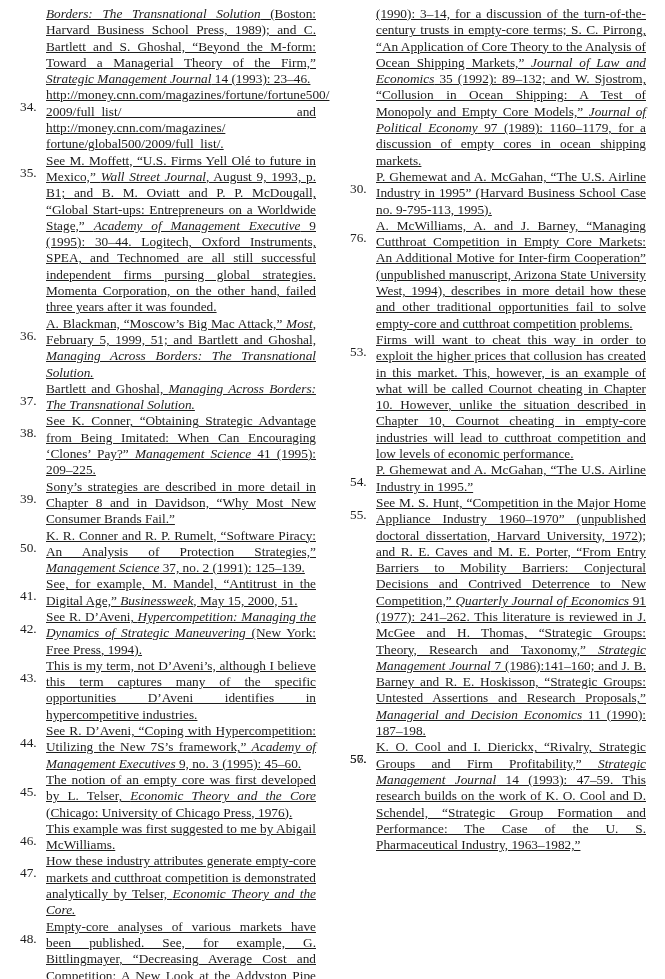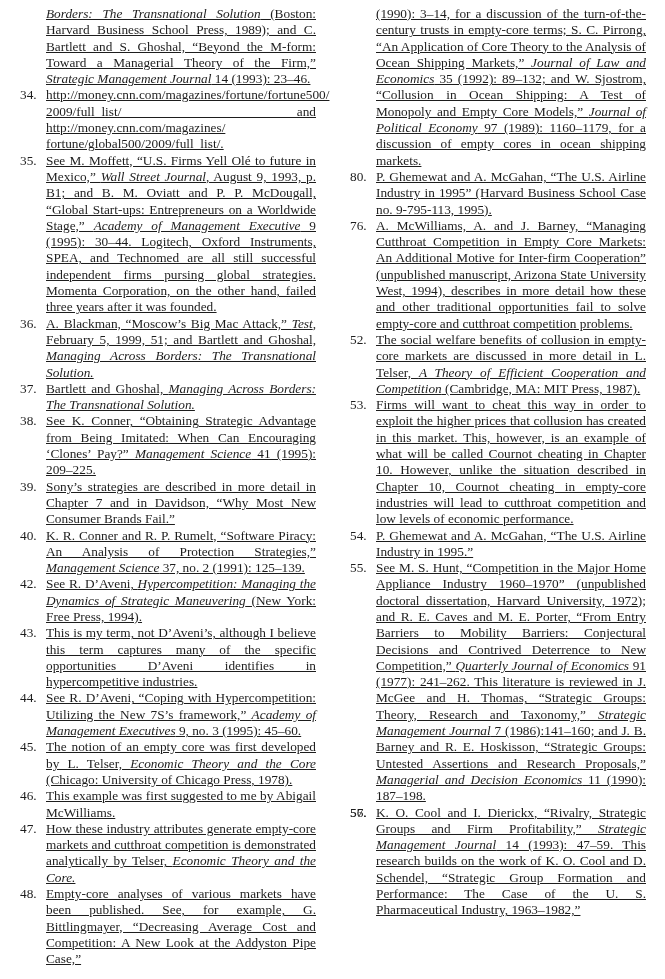--- a/index.html
+++ b/index.html
@@ -2,47 +2,47 @@
 <html><head>
 <meta charset="utf-8">
 <style>
   html, body { margin: 0; padding: 0; background: #ffffff; }
   body { width: 665px; height: 979px; overflow: hidden; position: relative;
          font-family: "Liberation Serif", "DejaVu Serif", serif; color: #1d1d1d; }
   .col { position: absolute; top: 6px; width: 296px; font-size: 13.3px; line-height: 16.3px; }
   .col.left { left: 20px; }
   .col.right { left: 350px; }
   .note { position: relative; padding-left: 26px; text-align: justify; hyphens: none; margin: 0; text-decoration: underline; }
-  .note .num { position: absolute; left: 0; top: 0; }
+  .note .num { position: absolute; left: 0; top: 12px; }
   .note.cont { padding-left: 26px; }
   i { font-style: italic; }
 </style>
 </head>
 <body>
 
 <div class="col left" id="col-left">
     <p class="note cont"><i>Borders: The Transnational Solution</i><span> (Boston: Harvard Business School Press, 1989); and C. Bartlett and S. Ghoshal, “Beyond the M-form: Toward a Managerial Theory of the Firm,” </span><i>Strategic Management Journal</i><span> 14 (1993): 23–46.</span></p>
     <p class="note"><span class="num">34.</span><span>http://money.cnn.com/magazines/fortune/fortune500/ 2009/full_list/ and http://money.cnn.com/magazines/ fortune/global500/2009/full_list/.</span></p>
     <p class="note"><span class="num">35.</span><span>See M. Moffett, “U.S. Firms Yell Olé to future in Mexico,” </span><i>Wall Street Journal</i><span>, August 9, 1993, p. B1; and B. M. Oviatt and P. P. McDougall, “Global Start-ups: Entrepreneurs on a Worldwide Stage,” </span><i>Academy of Management Executive</i><span> 9 (1995): 30–44. Logitech, Oxford Instruments, SPEA, and Technomed are all still successful independent firms pursing global strategies. Momenta Corporation, on the other hand, failed three years after it was founded.</span></p>
-    <p class="note"><span class="num">36.</span><span>A. Blackman, “Moscow’s Big Mac Attack,” </span><i>Test</i><span>, February 5, 1999, 51; and Bartlett and Ghoshal, </span><i>Managing Across Borders: The Transnational Solution.</i></p>
+    <p class="note"><span class="num">36.</span><span>A. Blackman, “Moscow’s Big Mac Attack,” </span><i>Most</i><span>, February 5, 1999, 51; and Bartlett and Ghoshal, </span><i>Managing Across Borders: The Transnational Solution.</i></p>
     <p class="note"><span class="num">37.</span><span>Bartlett and Ghoshal, </span><i>Managing Across Borders: The Transnational Solution.</i></p>
     <p class="note"><span class="num">38.</span><span>See K. Conner, “Obtaining Strategic Advantage from Being Imitated: When Can Encouraging ‘Clones’ Pay?” </span><i>Management Science</i><span> 41 (1995): 209–225.</span></p>
-    <p class="note"><span class="num">39.</span><span>Sony’s strategies are described in more detail in Chapter 7 and in Davidson, “Why Most New Consumer Brands Fail.”</span></p>
-    <p class="note"><span class="num">40.</span><span>K. R. Conner and R. P. Rumelt, “Software Piracy: An Analysis of Protection Strategies,” </span><i>Management Science</i><span> 37, no. 2 (1991): 125–139.</span></p>
+    <p class="note"><span class="num">39.</span><span>Sony’s strategies are described in more detail in Chapter 8 and in Davidson, “Why Most New Consumer Brands Fail.”</span></p>
+    <p class="note"><span class="num">50.</span><span>K. R. Conner and R. P. Rumelt, “Software Piracy: An Analysis of Protection Strategies,” </span><i>Management Science</i><span> 37, no. 2 (1991): 125–139.</span></p>
+    <p class="note"><span class="num">41.</span><span>See, for example, M. Mandel, “Antitrust in the Digital Age,” </span><i>Businessweek</i><span>, May 15, 2000, 51.</span></p>
     <p class="note"><span class="num">42.</span><span>See R. D’Aveni, </span><i>Hypercompetition: Managing the Dynamics of Strategic Maneuvering</i><span> (New York: Free Press, 1994).</span></p>
     <p class="note"><span class="num">43.</span><span>This is my term, not D’Aveni’s, although I believe this term captures many of the specific opportunities D’Aveni identifies in hypercompetitive industries.</span></p>
     <p class="note"><span class="num">44.</span><span>See R. D’Aveni, “Coping with Hypercompetition: Utilizing the New 7S’s framework,” </span><i>Academy of Management Executives</i><span> 9, no. 3 (1995): 45–60.</span></p>
-    <p class="note"><span class="num">45.</span><span>The notion of an empty core was first developed by L. Telser, </span><i>Economic Theory and the Core</i><span> (Chicago: University of Chicago Press, 1978).</span></p>
+    <p class="note"><span class="num">45.</span><span>The notion of an empty core was first developed by L. Telser, </span><i>Economic Theory and the Core</i><span> (Chicago: University of Chicago Press, 1976).</span></p>
     <p class="note"><span class="num">46.</span><span>This example was first suggested to me by Abigail McWilliams.</span></p>
     <p class="note"><span class="num">47.</span><span>How these industry attributes generate empty-core markets and cutthroat competition is demonstrated analytically by Telser, </span><i>Economic Theory and the Core.</i></p>
     <p class="note"><span class="num">48.</span><span>Empty-core analyses of various markets have been published. See, for example, G. Bittlingmayer, “Decreasing Average Cost and Competition: A New Look at the Addyston Pipe Case,” </span></p>
   </div>
 <div class="col right" id="col-right">
     <p class="note cont"><span>(1990): 3–14, for a discussion of the turn-of-the-century trusts in empty-core terms; S. C. Pirrong, “An Application of Core Theory to the Analysis of Ocean Shipping Markets,” </span><i>Journal of Law and Economics</i><span> 35 (1992): 89–132; and W. Sjostrom, “Collusion in Ocean Shipping: A Test of Monopoly and Empty Core Models,” </span><i>Journal of Political Economy</i><span> 97 (1989): 1160–1179, for a discussion of empty cores in ocean shipping markets.</span></p>
-    <p class="note"><span class="num">80.</span><span>P. Ghemewat and A. McGahan, “The U.S. Airline Industry in 1995” (Harvard Business School Case no. 9-795-113, 1995).</span></p>
+    <p class="note"><span class="num">30.</span><span>P. Ghemewat and A. McGahan, “The U.S. Airline Industry in 1995” (Harvard Business School Case no. 9-795-113, 1995).</span></p>
     <p class="note"><span class="num">76.</span><span>A. McWilliams, A. and J. Barney, “Managing Cutthroat Competition in Empty Core Markets: An Additional Motive for Inter-firm Cooperation” (unpublished manuscript, Arizona State University West, 1994), describes in more detail how these and other traditional opportunities fail to solve empty-core and cutthroat competition problems.</span></p>
-    <p class="note"><span class="num">52.</span><span>The social welfare benefits of collusion in empty-core markets are discussed in more detail in L. Telser, </span><i>A Theory of Efficient Cooperation and Competition</i><span> (Cambridge, MA: MIT Press, 1987).</span></p>
     <p class="note"><span class="num">53.</span><span>Firms will want to cheat this way in order to exploit the higher prices that collusion has created in this market. This, however, is an example of what will be called Cournot cheating in Chapter 10. However, unlike the situation described in Chapter 10, Cournot cheating in empty-core industries will lead to cutthroat competition and low levels of economic performance.</span></p>
     <p class="note"><span class="num">54.</span><span>P. Ghemewat and A. McGahan, “The U.S. Airline Industry in 1995.”</span></p>
     <p class="note"><span class="num">55.</span><span>See M. S. Hunt, “Competition in the Major Home Appliance Industry 1960–1970” (unpublished doctoral dissertation, Harvard University, 1972); and R. E. Caves and M. E. Porter, “From Entry Barriers to Mobility Barriers: Conjectural Decisions and Contrived Deterrence to New Competition,” </span><i>Quarterly Journal of Economics</i><span> 91 (1977): 241–262. This literature is reviewed in J. McGee and H. Thomas, “Strategic Groups: Theory, Research and Taxonomy,” </span><i>Strategic Management Journal</i><span> 7 (1986):141–160; and J. B. Barney and R. E. Hoskisson, “Strategic Groups: Untested Assertions and Research Proposals,” </span><i>Managerial and Decision Economics</i><span> 11 (1990): 187–198.</span></p>
     <p class="note"><span class="num">56.</span></p>
     <p class="note"><span class="num">57.</span><span>K. O. Cool and I. Dierickx, “Rivalry, Strategic Groups and Firm Profitability,” </span><i>Strategic Management Journal</i><span> 14 (1993): 47–59. This research builds on the work of K. O. Cool and D. Schendel, “Strategic Group Formation and Performance: The Case of the U. S. Pharmaceutical Industry, 1963–1982,” </span></p>
   </div>
 
 </body></html>

